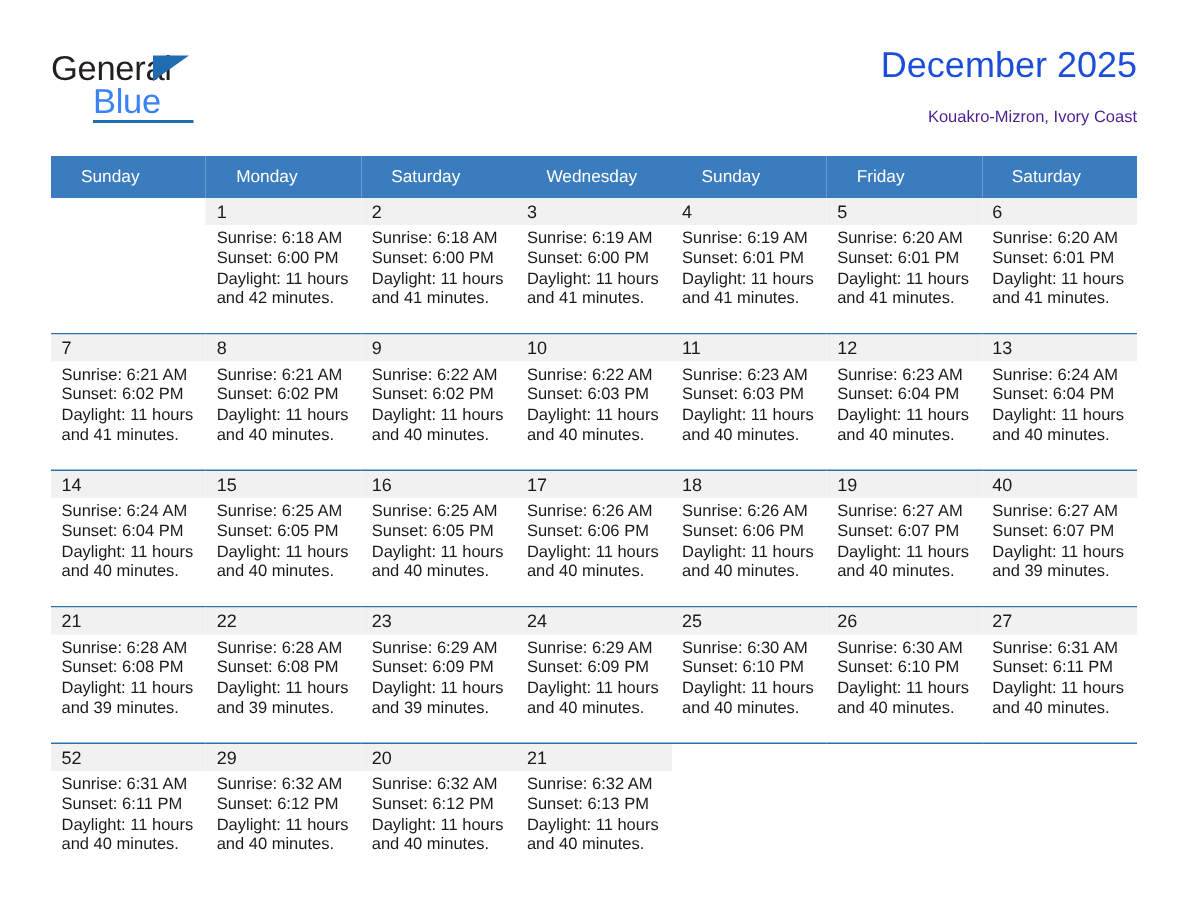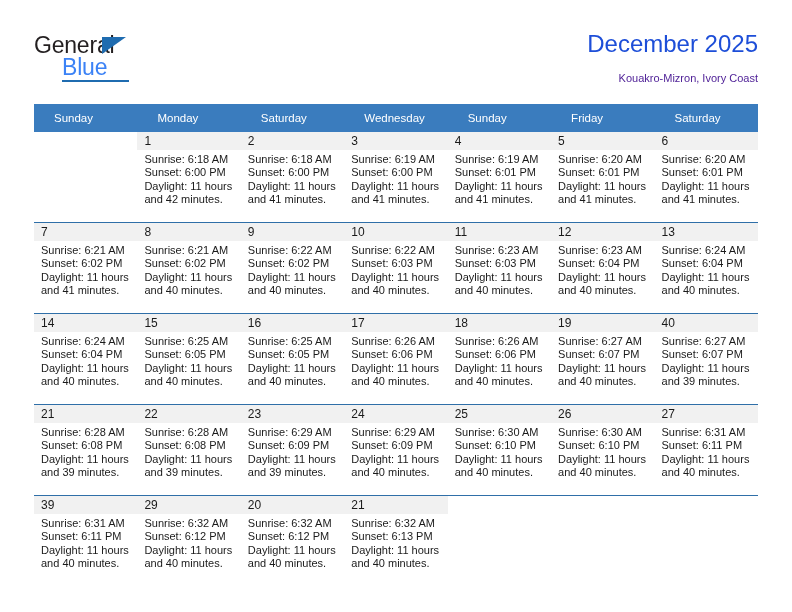--- a/index.html
+++ b/index.html
@@ -508,21 +508,21 @@
                 <div>Sunset: 6:11 PM</div>
                 <div>Daylight: 11 hours</div>
                 <div>and 40 minutes.</div>
               </div>
             </div>
           </td>
         </tr>
         <tr class="week-row">
           <td>
             <div class="cell filled">
-              <div class="daynum-band">39</div>
+              <div class="daynum-band">52</div>
               <div class="cell-lines">
                 <div>Sunrise: 6:31 AM</div>
                 <div>Sunset: 6:11 PM</div>
                 <div>Daylight: 11 hours</div>
                 <div>and 40 minutes.</div>
               </div>
             </div>
           </td>
           <td>
             <div class="cell filled">

